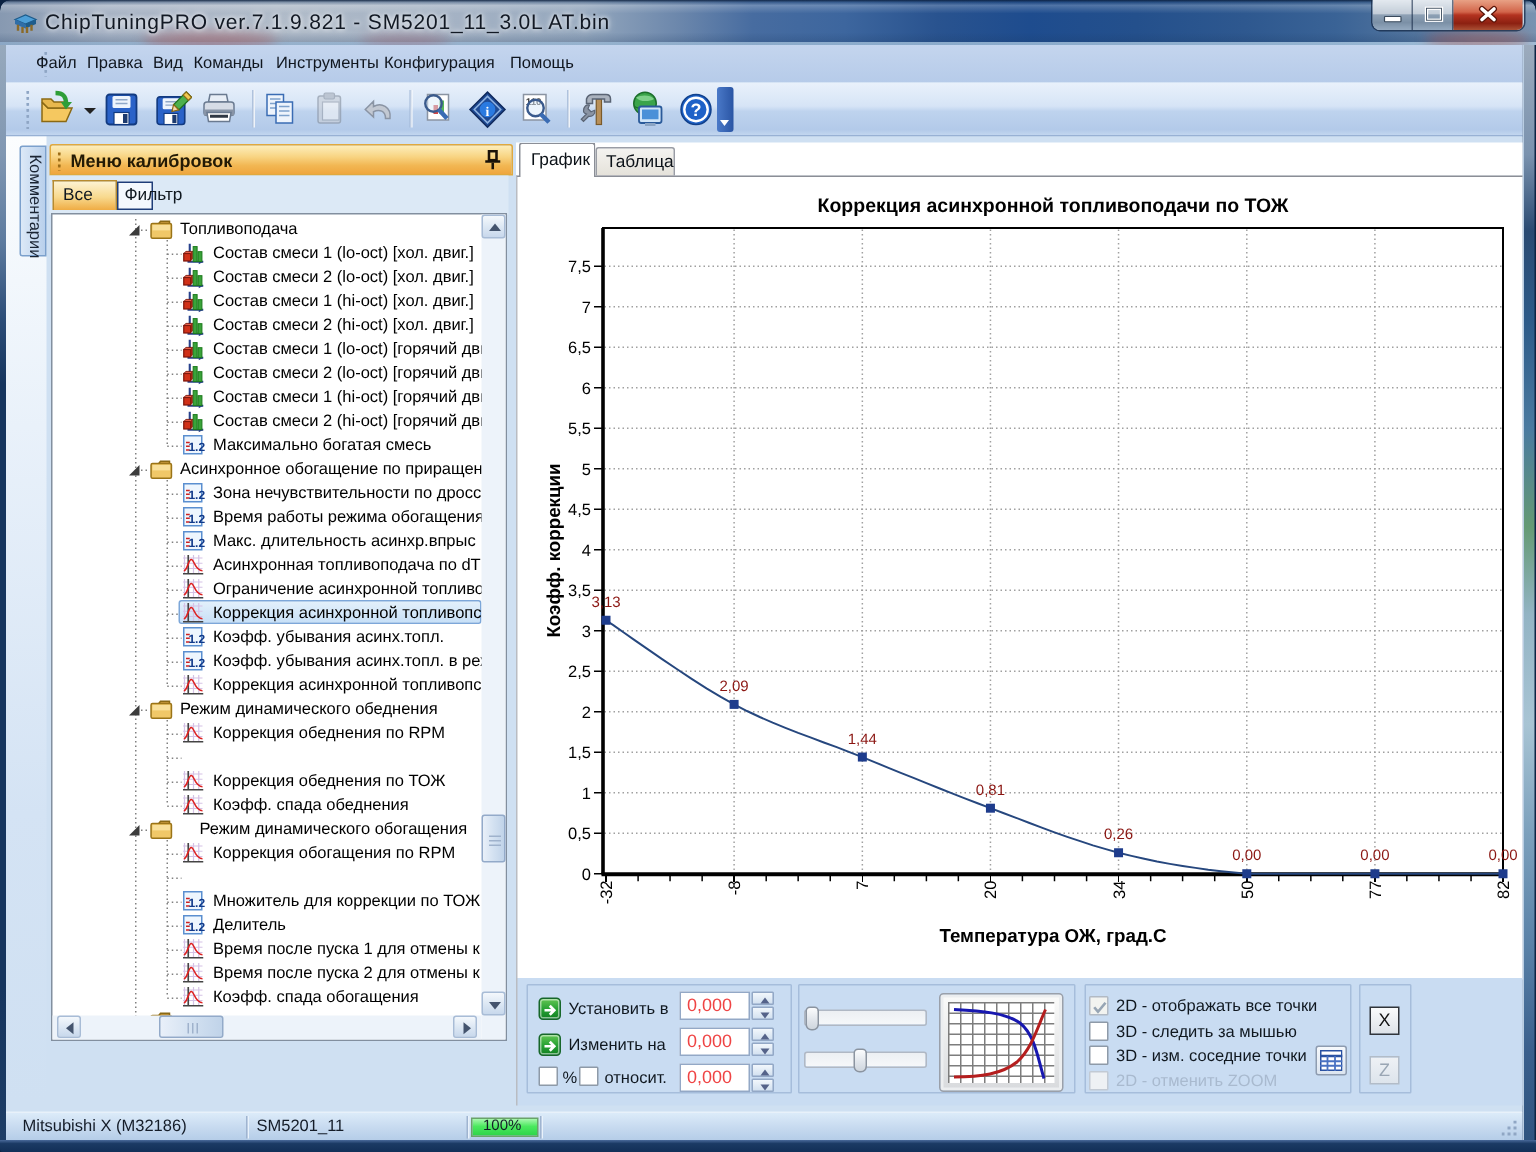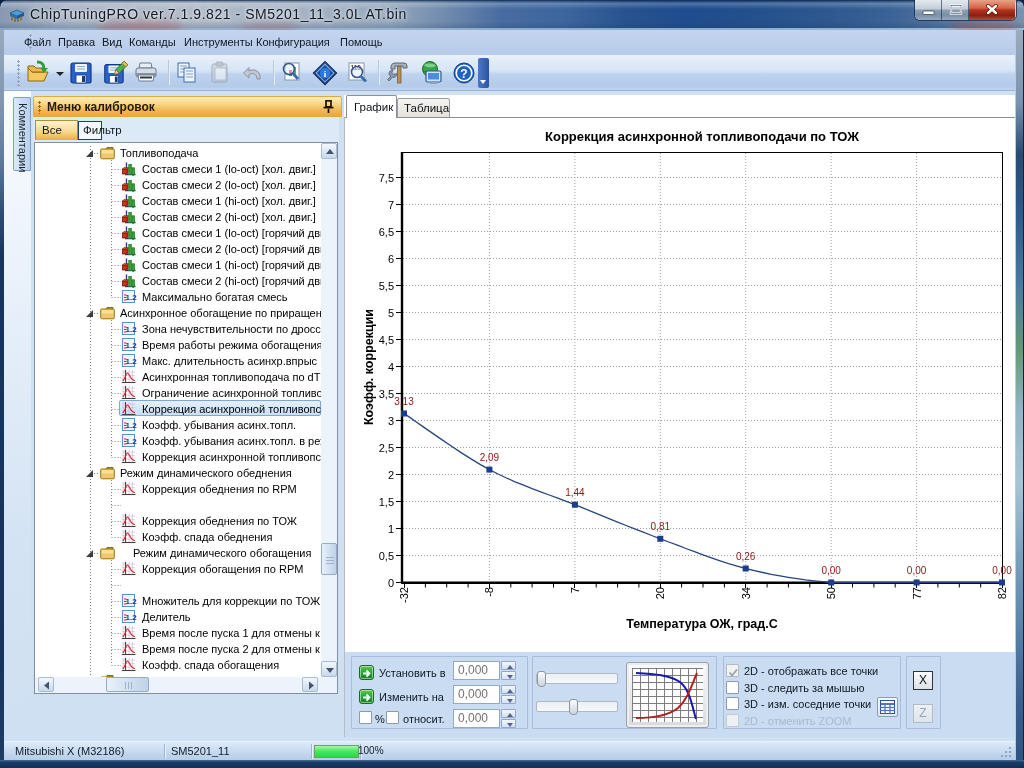--- a/index.html
+++ b/index.html
@@ -88,21 +88,21 @@
 .rtab { position:absolute; font-size:11.5px; color:#0c1218; }
 #rtab1 { left:2px; top:0px; width:51px; height:23px; background:#fff; border:1px solid #8b8e96; border-bottom:none; border-radius:2px 2px 0 0; z-index:2; }
 #rtab1 span { position:absolute; left:7px; top:5px; }
 #rtab2 { left:53px; top:3px; width:53px; height:20px; background:linear-gradient(180deg,#f4f3f0,#e5e2da); border:1px solid #9a9da5; border-radius:2px 2px 0 0; }
 #rtab2 span { position:absolute; left:6px; top:3px; }
 #rcontent { position:absolute; left:0px; top:22px; width:671px; height:536px; background:#fff; border-top:1px solid #8b8e96; border-left:1px solid #b9bcc2; }
 
 #controls { position:absolute; left:0px; top:557px; width:671px; height:85px; background:#c9dcf2; border-left:1px solid #b9bcc2; }
 .grp { position:absolute; border:1px solid #a6bddb; border-radius:1px; }
 .clabel { position:absolute; font-size:11px; color:#101820; white-space:nowrap; }
-.ninput { position:absolute; width:47px; height:19px; background:#fff; border:1px solid #93a8c6; font-size:12px; color:#737373; line-height:17px; padding-left:4px; }
+.ninput { position:absolute; width:47px; height:19px; background:#fff; border:1px solid #93a8c6; font-size:12px; color:#ef4444; line-height:17px; padding-left:4px; }
 .spin { position:absolute; width:15px; height:19px; }
 .spin .up,.spin .dn { position:absolute; left:0; width:15px; height:9px; background:linear-gradient(180deg,#f2f7fc,#d3e1f0); border:1px solid #93a8c6; border-radius:1px; }
 .spin .up { top:0; } .spin .dn { top:10px; }
 .spin i { position:absolute; left:4.5px; width:0; height:0; border-left:3px solid transparent; border-right:3px solid transparent; }
 .spin .up i { top:3px; border-bottom:4px solid #55638a; }
 .spin .dn i { top:3px; border-top:4px solid #55638a; }
 .gbtn { position:absolute; width:15px; height:15px; border:1px solid #17672a; border-radius:3px;
   background:linear-gradient(180deg,#63c653 0%,#2aa335 50%,#118223 100%); box-shadow:inset 0 0 0 1px rgba(255,255,255,.5); }
 .gbtn svg { position:absolute; left:1px; top:1px; }
 .cbox { position:absolute; width:13px; height:13px; background:#fff; border:1px solid #8e9aa8; border-radius:1px; }
@@ -858,21 +858,21 @@
           </div>
       </div>
     </div>
     <div id="statusbar">
       <span style="left:11px;">Mitsubishi X (M32186)</span>
       <span style="left:167px;">SM5201_11</span>
       <div class="ssep" style="left:160px;"></div>
       <div class="ssep" style="left:307px;"></div>
       <div class="ssep" style="left:356px;"></div>
       <div style="position:absolute;left:310px;top:3px;width:45px;height:13px;border:1px solid #6aa36a;background:linear-gradient(180deg,#a8f7ae 0%,#4ae95e 45%,#2ed44a 100%);"></div>
-      <span style="left:318px;font-size:10px;margin-left:36px;">100%</span>
+      <span style="left:318px;font-size:10px;">100%</span>
       <svg width="12" height="12" style="position:absolute;left:997px;top:5px;">
           <g fill="#8fa6c4">
             <rect x="8" y="8" width="2" height="2"></rect>
             <rect x="8" y="4" width="2" height="2"></rect>
             <rect x="8" y="0" width="2" height="2"></rect>
             <rect x="4" y="8" width="2" height="2"></rect>
             <rect x="4" y="4" width="2" height="2"></rect>
             <rect x="0" y="8" width="2" height="2"></rect>
           </g>
         </svg>

